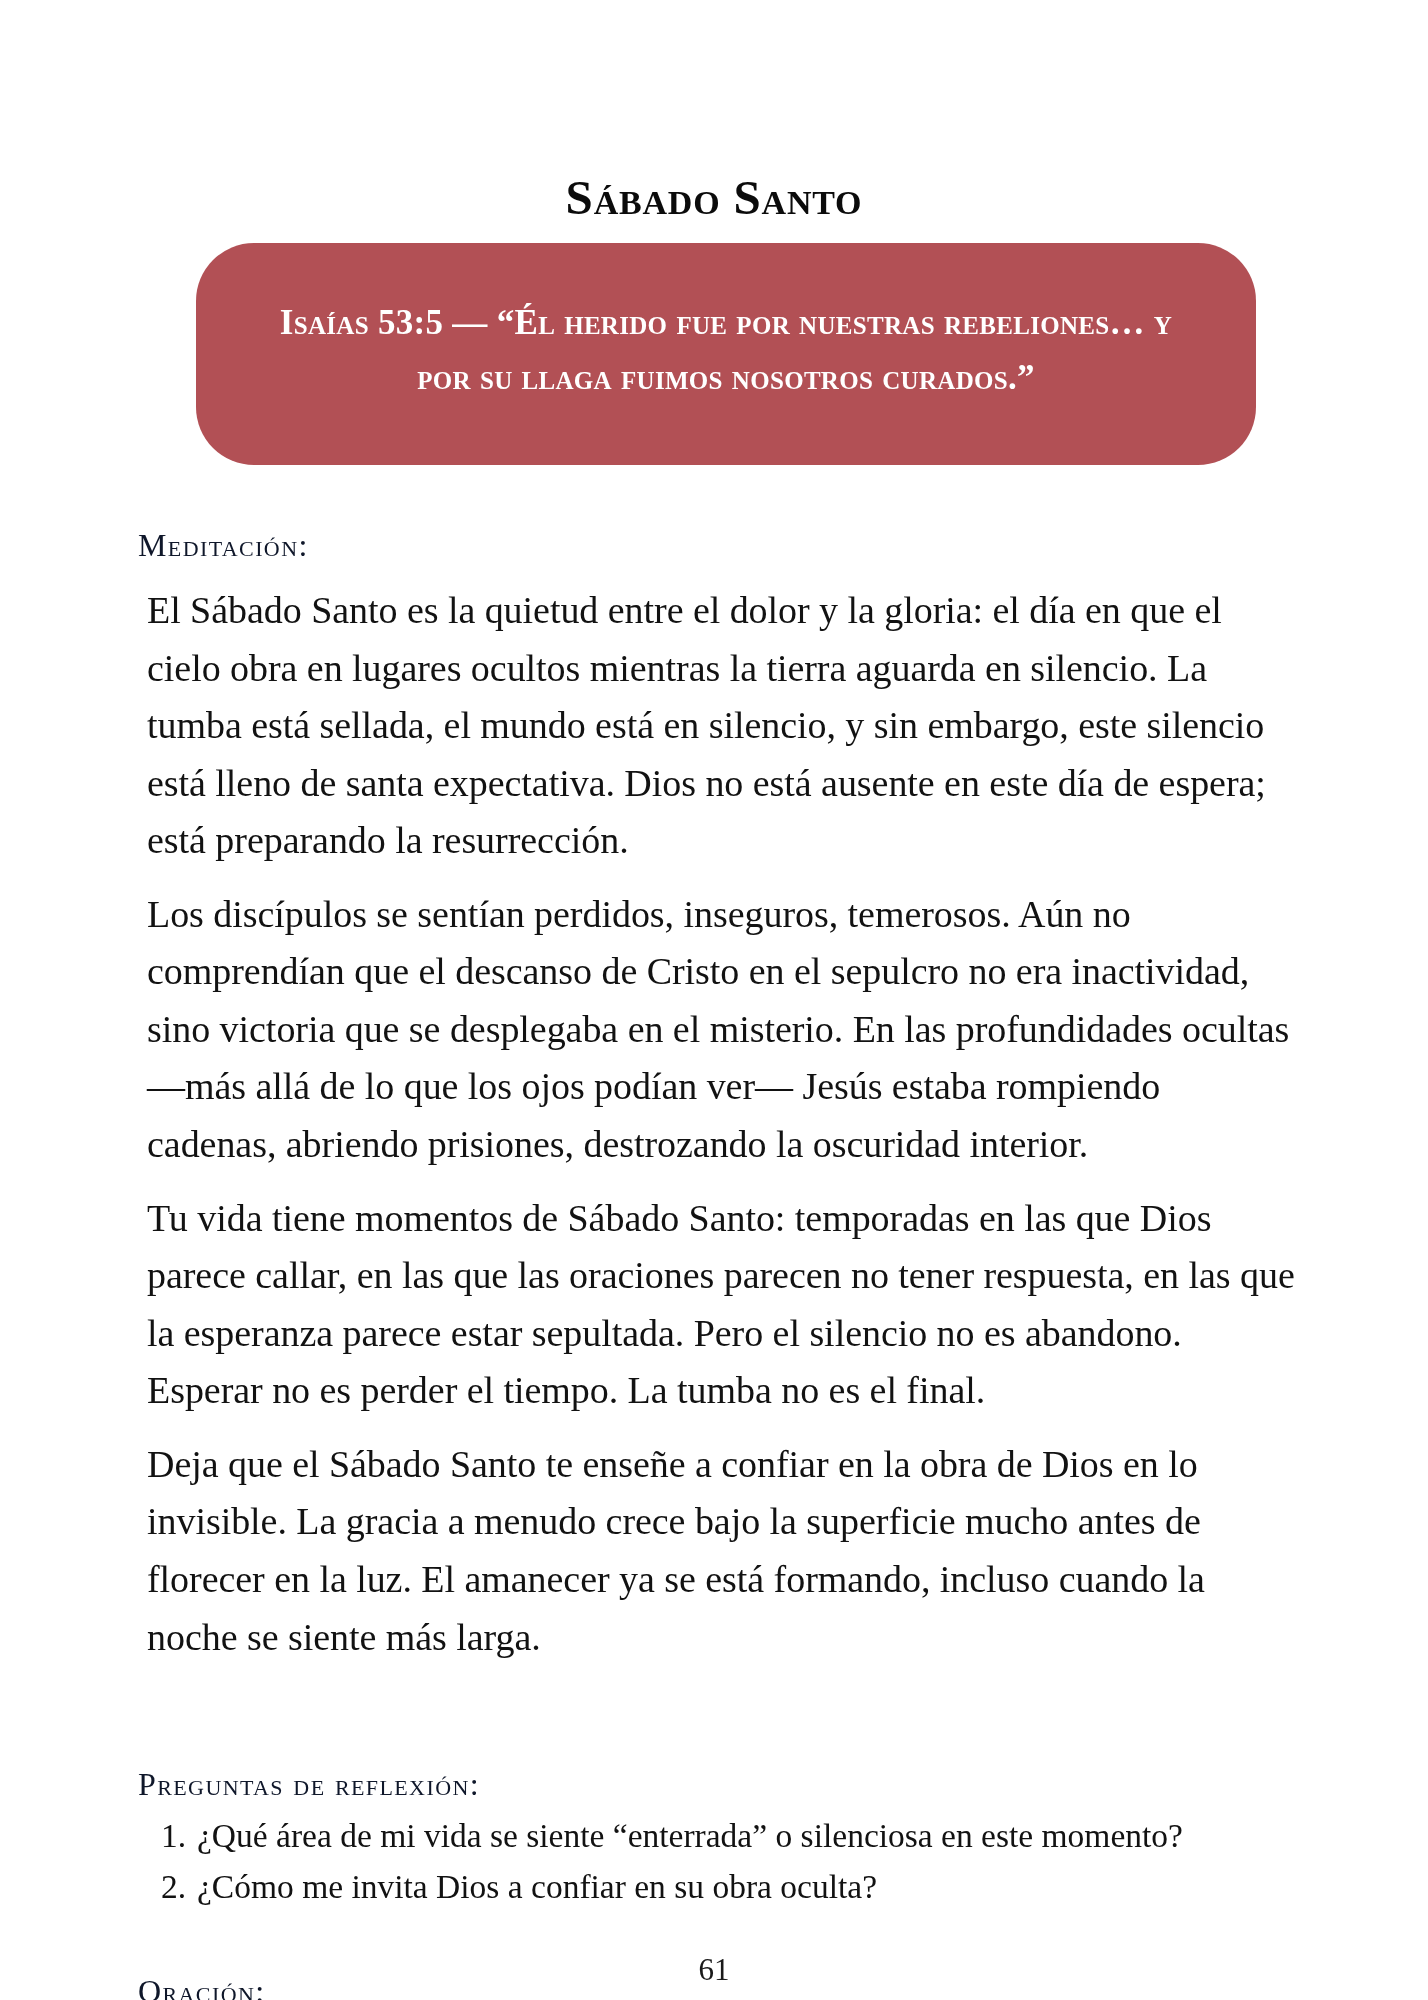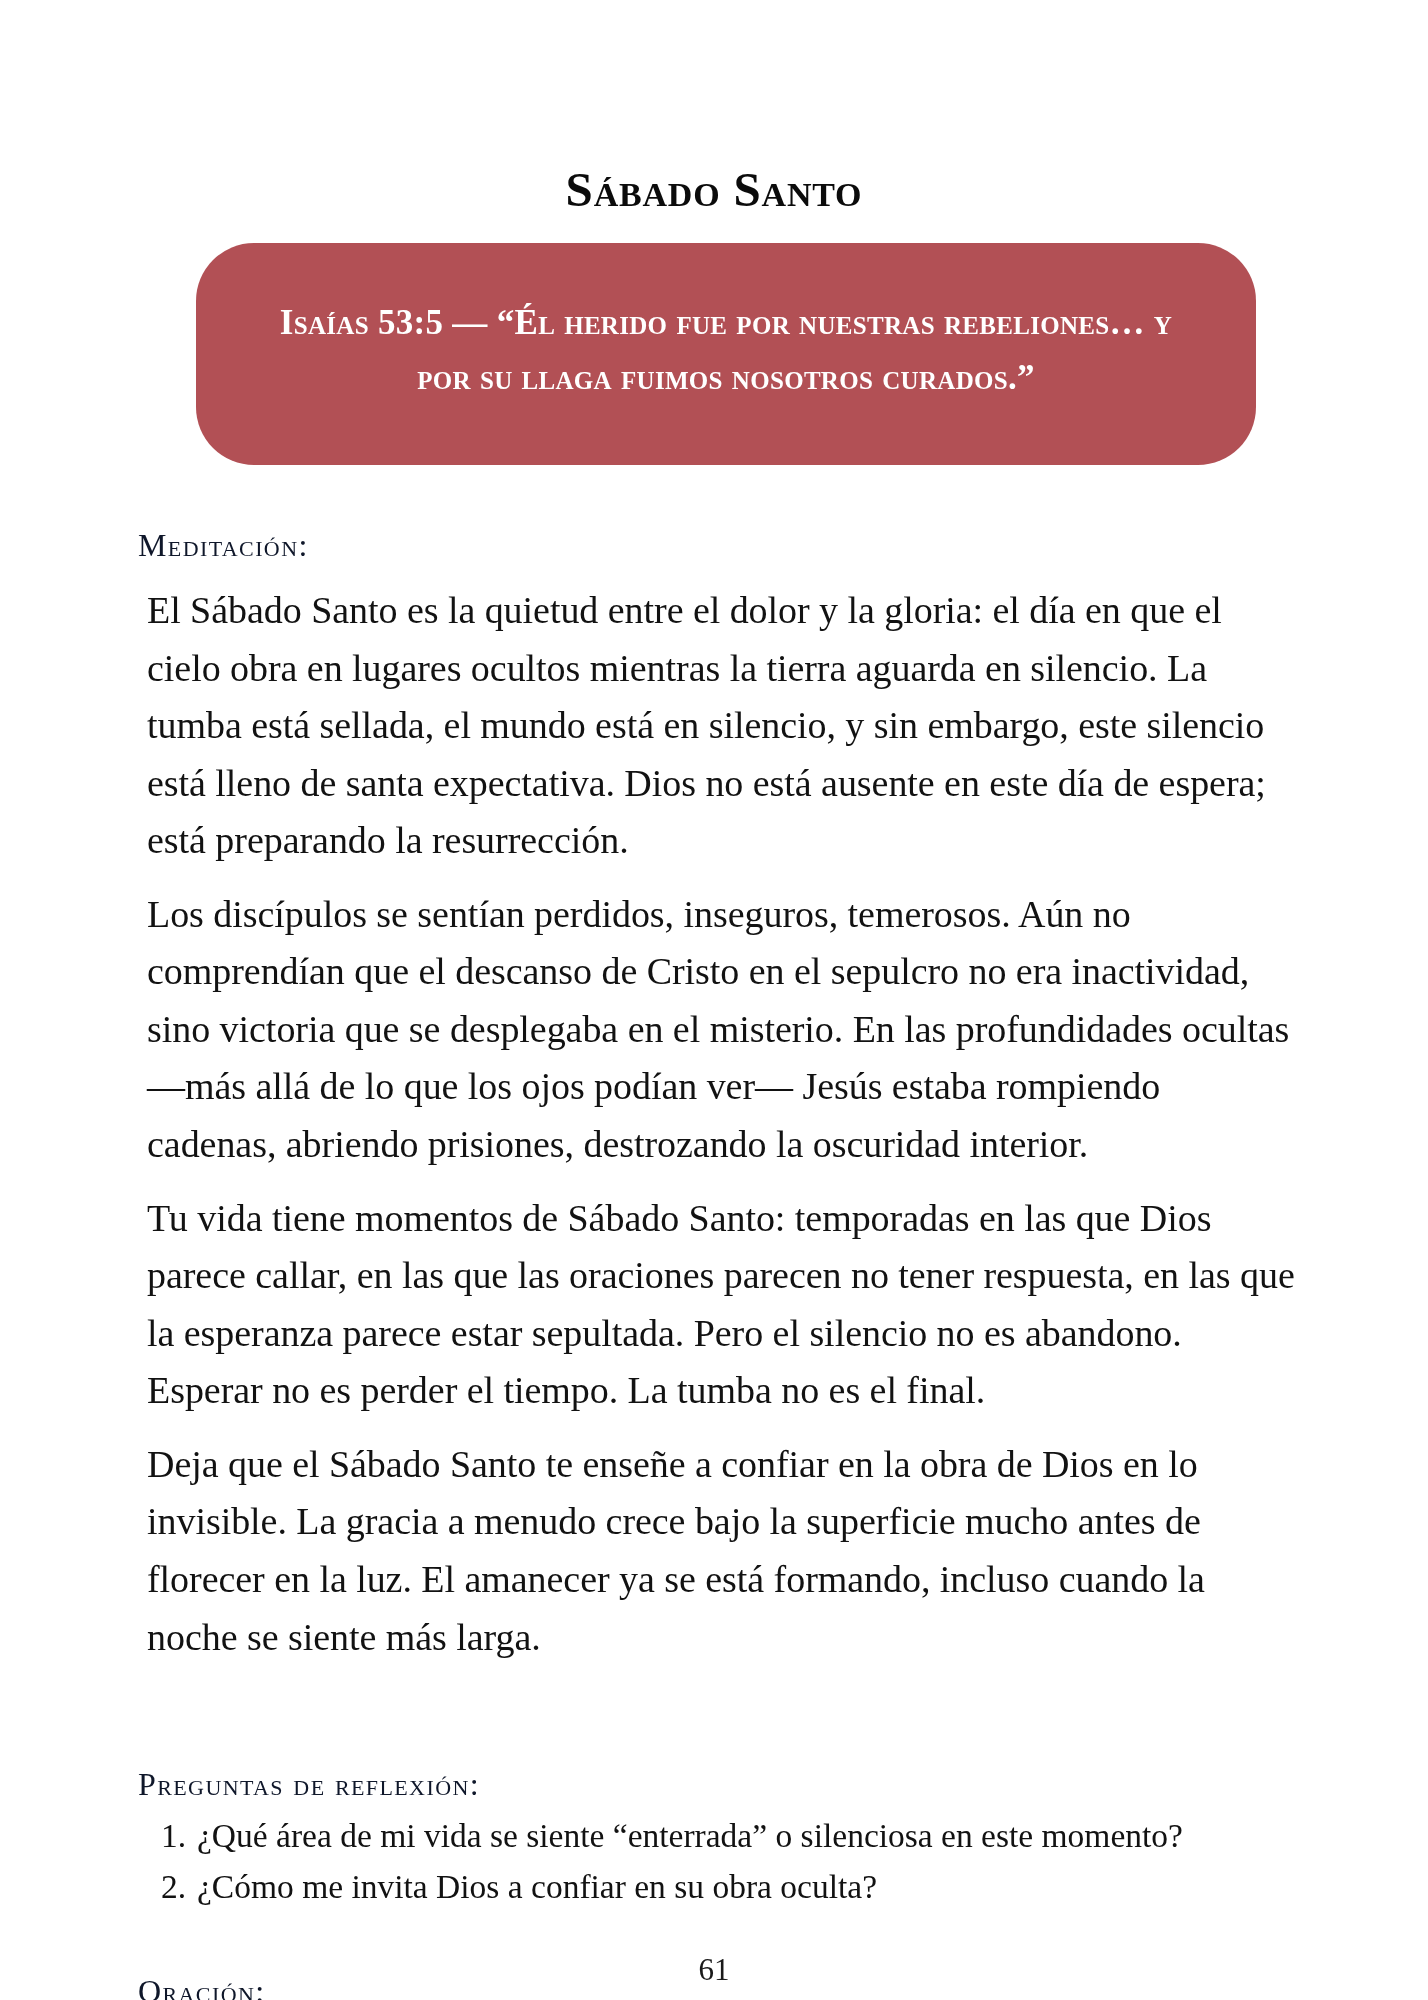--- a/index.html
+++ b/index.html
@@ -21,21 +21,21 @@
     position: absolute;
     inset: 0;
     width: 1428px;
     height: 2000px;
     background: #ffffff;
   }
 
   
   .page-title {
     position: absolute;
-    top: 132px;
+    top: 140px;
     left: 0;
     width: 1428px;
     text-align: center;
     font-family: "Liberation Serif", "DejaVu Serif", serif;
     font-size: 49px;
     font-weight: 700;
     font-variant: small-caps;
     letter-spacing: 0.8px;
     color: #0b0b0b;
     line-height: 1;

